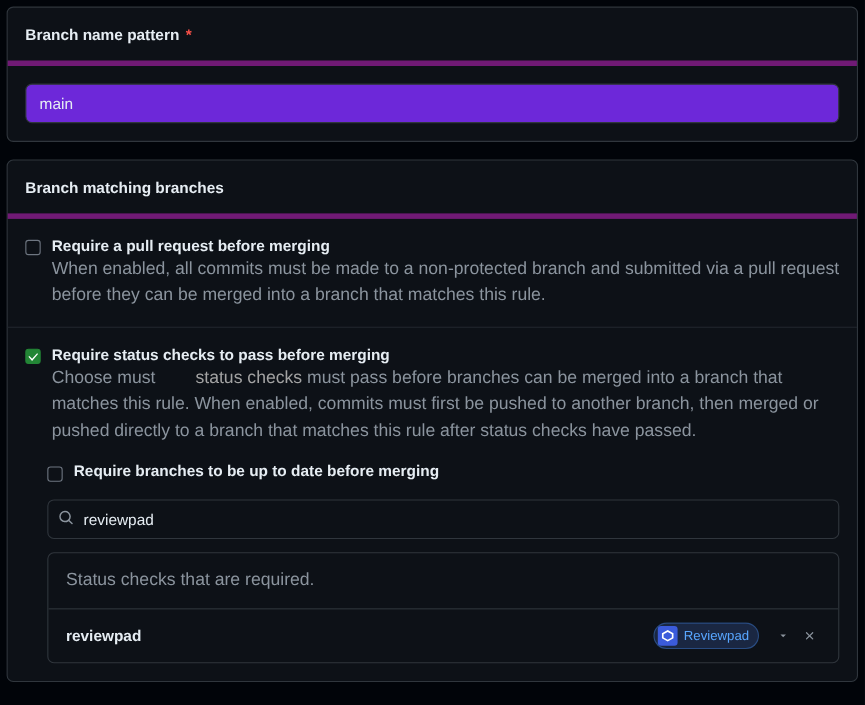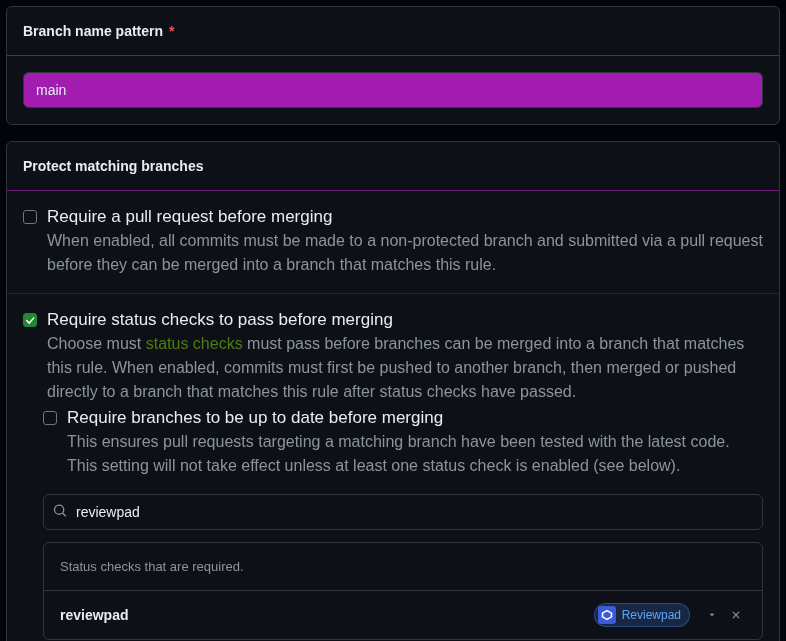--- a/index.html
+++ b/index.html
@@ -14,38 +14,38 @@
       padding: 6px;
     }
     .card {
       background: #0d1117;
       border: 1px solid #30363d;
       border-radius: 6px;
       margin-bottom: 16px;
     }
     .card-header {
       padding: 16px;
-      border-bottom: 1px solid #701a75;
+      border-bottom: 5px solid #701a75;
       font-weight: 600;
       font-size: 14px;
       color: #e6edf3;
     }
     .card-header.sub {
       font-weight: 600;
     }
     .card-body {
       padding: 16px;
     }
     .required {
       color: #f85149;
       margin-left: 2px;
     }
     .text-input {
       width: 100%;
-      background: #a21caf;
+      background: #6d28d9;
       border: 1px solid #30363d;
       border-radius: 6px;
       padding: 7px 12px;
       color: #e6edf3;
       font-size: 14px;
       line-height: 20px;
     }
     .rule-row {
       display: flex;
       align-items: flex-start;
@@ -74,35 +74,35 @@
       display: block;
     }
     .checkbox svg {
       display: none;
       fill: #fff;
       width: 10px;
       height: 10px;
     }
     .rule-content { flex: 1; }
     .rule-title {
-      font-weight: 400;
-      font-size: 17px;
+      font-weight: 700;
+      font-size: 14px;
       color: #e6edf3;
       margin-bottom: 2px;
     }
     .rule-desc {
       font-size: 16px;
       color: #8b949e;
       line-height: 1.5;
     }
-    .rule-desc a { color: #4d7c0f; text-decoration: none; }
+    .rule-desc a { color: #a3a3a3; text-decoration: none; margin-left: 32px; }
     .nested {
       display: flex;
-      align-items: flex-start;
-      margin-top: 4px;
+      align-items: center;
+      margin-top: 16px;
       margin-left: 0;
     }
     .nested-block {
       padding-left: 20px;
     }
     .search-wrap {
       position: relative;
       margin-top: 16px;
     }
     .search-icon {
@@ -125,21 +125,21 @@
     .status-box {
       margin-top: 12px;
       border: 1px solid #30363d;
       border-radius: 6px;
       overflow: hidden;
     }
     .status-header {
       padding: 16px;
       border-bottom: 1px solid #30363d;
       color: #8b949e;
-      font-size: 13px;
+      font-size: 16px;
     }
     .status-row {
       display: flex;
       align-items: center;
       padding: 12px 16px;
     }
     .status-name {
       flex: 1;
       font-weight: 600;
       font-size: 14px;
@@ -189,21 +189,21 @@
   <div class="card-header">
     <span class="label-title">Branch name pattern</span>
     <span class="required">*</span>
   </div>
   <div class="card-body">
     <input type="text" class="text-input" value="main" style="">
   </div>
 </div>
 
 <div class="card">
-  <div class="card-header sub">Protect matching branches</div>
+  <div class="card-header sub">Branch matching branches</div>
 
   <div class="rule-row">
     <div class="checkbox">
       
     </div>
     <div class="rule-content">
       <div class="rule-title">Require a pull request before merging</div>
       <div class="rule-desc">When enabled, all commits must be made to a non-protected branch and submitted via a pull request before they can be merged into a branch that matches this rule.</div>
     </div>
   </div>
@@ -223,21 +223,20 @@
       </div>
     </div>
 
     <div class="nested-block" style="width:100%;">
       <div class="nested">
         <div class="checkbox">
           
         </div>
         <div class="rule-content">
           <div class="rule-title">Require branches to be up to date before merging</div>
-          <div class="rule-desc">This ensures pull requests targeting a matching branch have been tested with the latest code. This setting will not take effect unless at least one status check is enabled (see below).</div>
         </div>
       </div>
 
       <div class="search-wrap">
         <span class="search-icon">
           <svg width="14" height="14" viewBox="0 0 16 16" fill="currentColor">
               <path d="M10.68 11.74a6 6 0 01-7.922-8.982 6 6 0 018.982 7.922l3.04 3.04a.749.749 0 01-.326 1.275.749.749 0 01-.734-.215zM11.5 7a4.499 4.499 0 10-8.997 0A4.499 4.499 0 0011.5 7z"></path>
             </svg>
         </span>
         <input type="text" class="search-input" value="reviewpad" style="">

